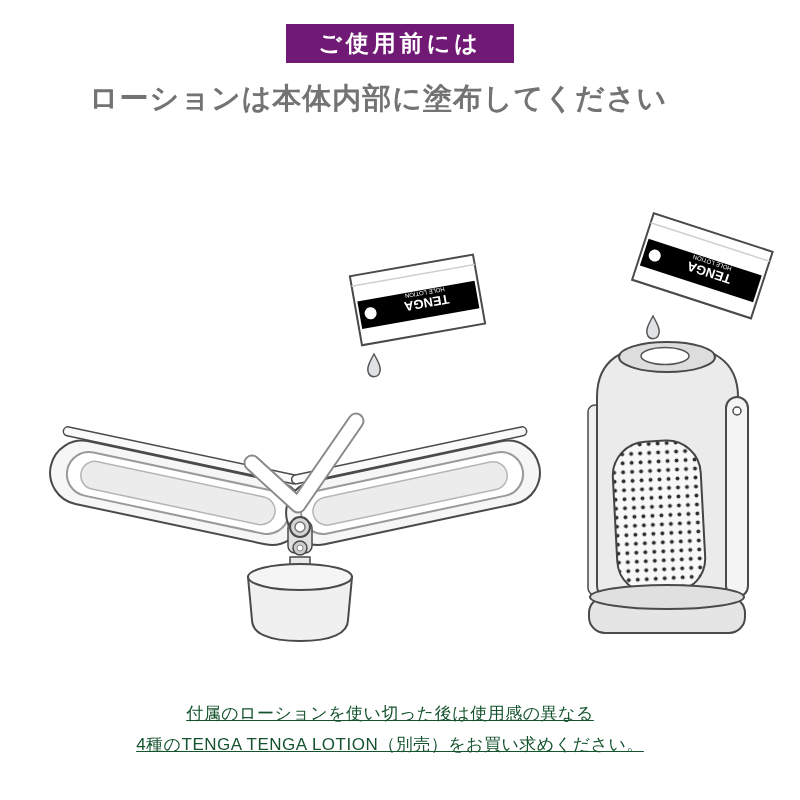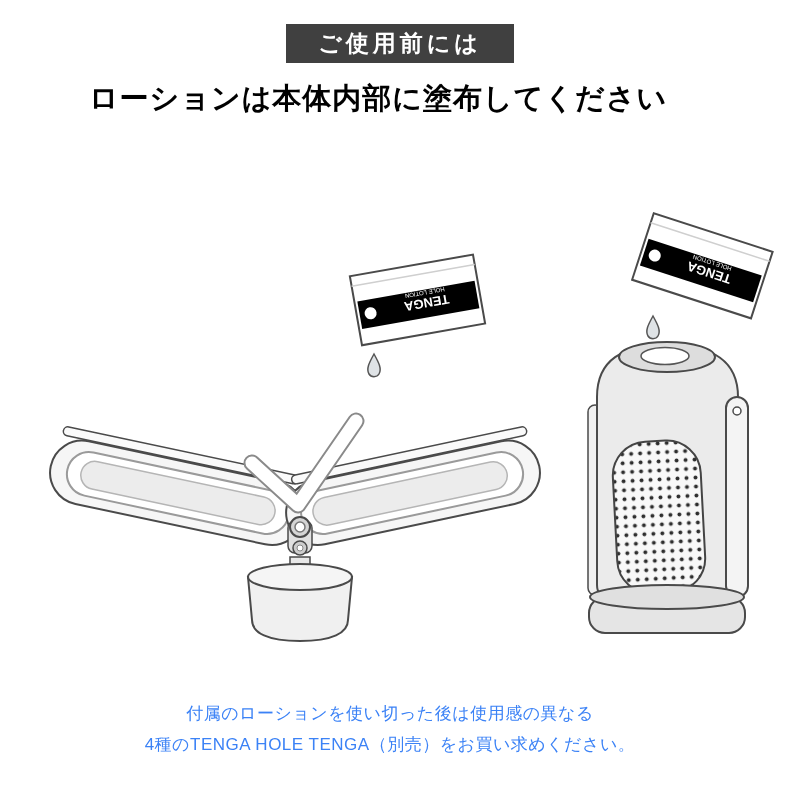--- a/index.html
+++ b/index.html
@@ -2,31 +2,31 @@
 <html><head>
 <meta charset="utf-8">
 <style>
   html,body{margin:0;padding:0;background:#ffffff;}
   .page{
     position:relative;width:800px;height:800px;background:#ffffff;overflow:hidden;
     font-family:"Liberation Sans","DejaVu Sans",sans-serif;color:#333;
   }
   .header-wrap{position:absolute;top:24px;left:0;width:800px;display:flex;justify-content:center;}
   .header-bar{
-    background:#404040;color:#fff;font-size:23px;font-weight:700;
+    background:#701a75;color:#fff;font-size:23px;font-weight:700;
     padding:8px 32px;letter-spacing:4px;line-height:1;
   }
   .instructions{
     position:absolute;top:76px;left:0;width:756px;text-align:center;
-    font-size:29px;font-weight:800;color:#000000;line-height:45px;letter-spacing:1px;
+    font-size:29px;font-weight:800;color:#737373;line-height:45px;letter-spacing:1px;
   }
   .illustration{position:absolute;top:205px;left:0;width:800px;height:470px;}
   .footer-note{
     position:absolute;top:698px;left:0;width:780px;text-align:center;
-    font-size:17px;color:#3b82f6;line-height:31px;font-weight:500;letter-spacing:.5px;
+    font-size:17px;color:#14532d;line-height:31px;font-weight:500;letter-spacing:.5px;text-decoration:underline;
   }
   svg text.packet-brand{font-family:"Liberation Sans","DejaVu Sans",sans-serif;font-weight:bold;}
   svg text.packet-sub{font-family:"Liberation Sans","DejaVu Sans",sans-serif;}
 </style>
 </head>
 <body>
 
 <div class="page">
 
   <div class="header-wrap">
@@ -129,16 +129,16 @@
 
         <g transform="translate(653,124)">
           <path d="M0,-13 C-5,-4 -8,2 -5,7 C-3,10.5 3,10.5 5,7 C8,2 5,-4 0,-13 Z" fill="#dfe3e6" stroke="#555" stroke-width="1.5"></path>
         </g>
       </g>
     </svg>
   </div>
 
   <div class="footer-note">
     <div>付属のローションを使い切った後は使用感の異なる</div>
-    <div>4種のTENGA HOLE TENGA（別売）をお買い求めください。</div>
+    <div>4種のTENGA TENGA LOTION（別売）をお買い求めください。</div>
   </div>
 
 </div>
 
 </body></html>

